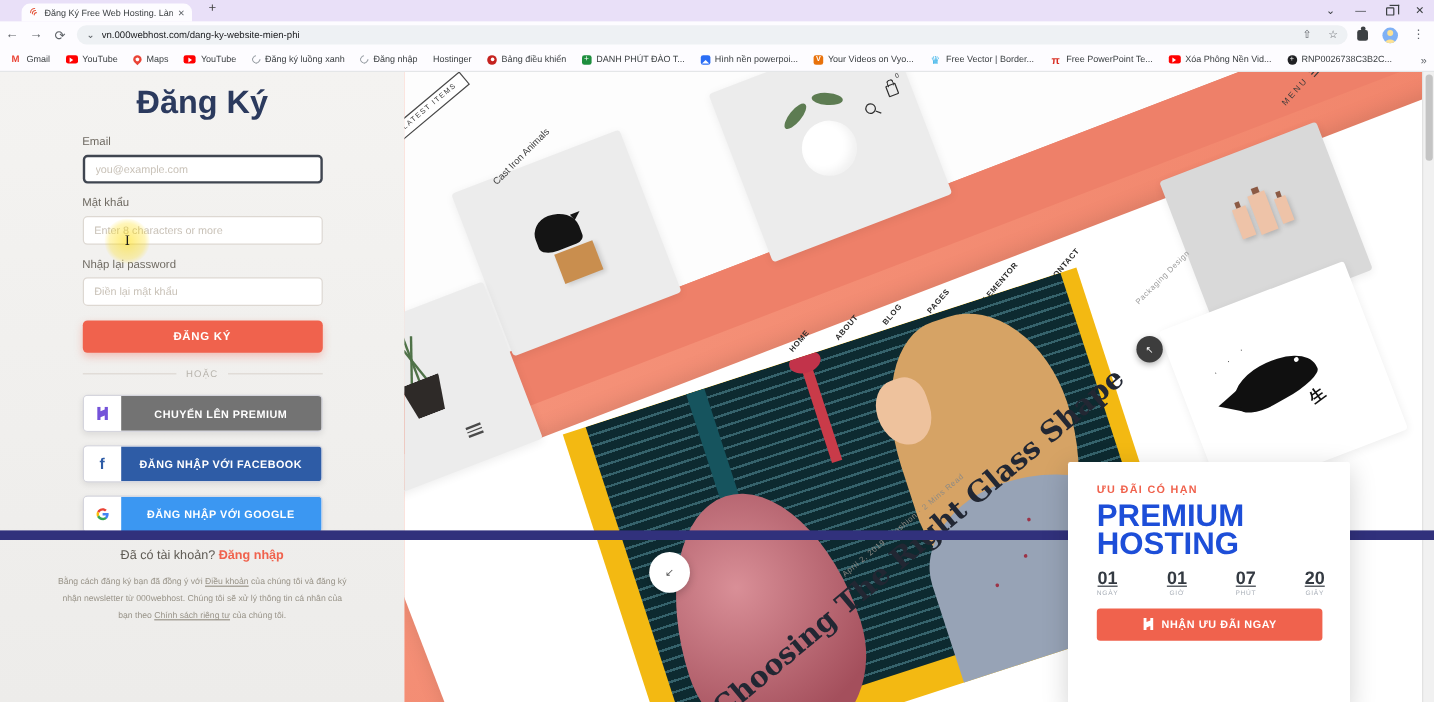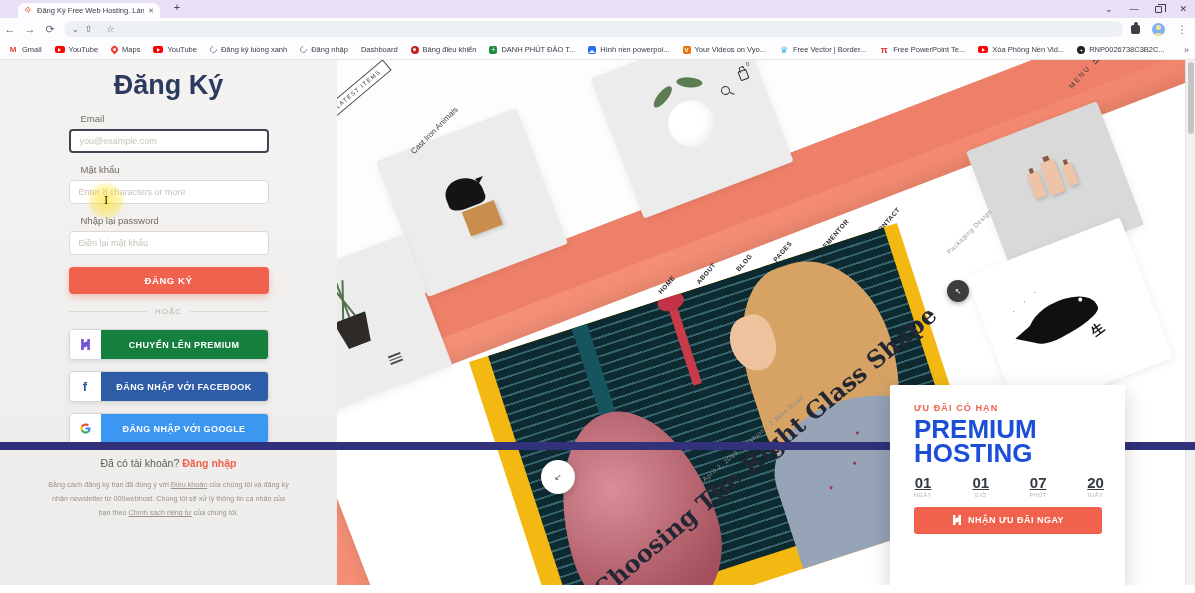--- a/index.html
+++ b/index.html
@@ -67,35 +67,35 @@
   
   .signup { position:absolute; left:0; top:0; width:337px; height:525px;
     background:linear-gradient(#f4f3f1,#edecea); text-align:center; }
   .logo-row { margin-top:28px; display:flex; align-items:center; justify-content:center; gap:6px; }
   .swirl-svg { width:24px; height:24px; }
   .brand-txt { text-align:left; }
   .brand-name { font-size:13px; font-weight:800; color:#2b3a5e; line-height:1; }
   .brand-tag { font-size:4.6px; font-weight:700; color:#2b3a5e; letter-spacing:1.1px; margin-top:2px; }
   .signup h1 { margin-top:10px; font-size:27px; font-weight:800; color:#2b3a5e; }
   .form { width:200px; margin:12px auto 0; text-align:left; }
-  .f-label { font-size:9.5px; color:#6f6a62; margin:11px 12px 5px; }
+  .f-label { font-size:9.5px; color:#6f6a62; margin:11px 0 5px; }
   .f-input { width:200px; height:24px; border:1px solid #ddd8d2; border-radius:4px; background:#fff;
     font-size:9px; color:#333; padding:0 9px; outline:none; }
   .f-input::placeholder { color:#c9c2b8; }
   .f-input.focused { border:2px solid #3f4550; }
   .submit-btn { width:200px; height:27px; margin-top:12px; background:#f0624d; border:none; border-radius:4px;
     color:#fff; font-size:9.5px; font-weight:700; letter-spacing:.6px; box-shadow:0 3px 7px rgba(240,98,77,.35); }
   .divider { display:flex; align-items:center; gap:8px; margin:13px 0; color:#b8b4ad; font-size:8px; letter-spacing:1px; }
   .divider::before,.divider::after { content:""; flex:1; height:1px; background:#dcd8d2; }
   .sbtn { width:200px; height:31px; margin-top:11px; background:#fff; border:1px solid #d5d5dd; border-radius:4px;
     display:flex; overflow:hidden; box-shadow:0 2px 5px rgba(0,0,0,.08); padding:0; cursor:pointer; }
   .sbtn .cell { width:31px; display:flex; align-items:center; justify-content:center; background:#fff; }
   .sbtn .fill { flex:1; display:flex; align-items:center; justify-content:center; color:#fff;
     font-size:9px; font-weight:700; letter-spacing:.4px; }
-  .fill-premium { background:#15803d; } .fill-fb { background:#2e5ca6; } .fill-g { background:#3b97f2; }
+  .fill-premium { background:#737373; } .fill-fb { background:#2e5ca6; } .fill-g { background:#3b97f2; }
   .fb-f { font-size:13px; font-weight:800; color:#2e5ca6; }
   .login-line { margin-top:13px; font-size:10.5px; color:#5f5b54; }
   .login-link { color:#f0624d; font-weight:800; }
   .legal { width:244px; margin:9px auto 0; font-size:7.2px; color:#999489; line-height:1.95; }
   .legal a { color:#999489; text-decoration:underline; }
 
   
   .cursor-glow { position:absolute; left:87px; top:122px; width:38px; height:38px; border-radius:50%; z-index:9;
     background:radial-gradient(circle, rgba(255,220,0,.55) 0%, rgba(255,220,0,.28) 55%, rgba(255,220,0,0) 72%); }
   .ibeam { position:absolute; left:17px; top:12px; font-family:"DejaVu Serif", serif; font-size:11px; color:#1a1a1a; }
@@ -227,20 +227,21 @@
       <span>✕</span>
     </div>
   </div>
 
   <div class="toolbar">
     <span class="nav-ic">←</span>
     <span class="nav-ic">→</span>
     <span class="nav-ic">⟳</span>
     <div class="omnibox">
       <span class="omni-chevron">⌄</span>
+      <span class="omni-url">vn.000webhost.com/dang-ky-website-mien-phi</span>
       <span class="omni-right">
         <span>⇧</span>
         <span>☆</span>
       </span>
     </div>
     <div class="toolbar-right">
       <span class="puzzle-ic"></span>
       <span class="avatar"></span>
       <span class="kebab">⋮</span>
     </div>
@@ -273,21 +274,21 @@
     <span class="bm-label">Đăng ký luồng xanh</span>
   </span>
 
   <span class="bm">
     <span class="bm-ico swirl-icon"></span>
     <span class="bm-label">Đăng nhập</span>
   </span>
 
   <span class="bm">
 
-    <span class="bm-label">Dashboard</span>
+    <span class="bm-label">Hostinger</span>
   </span>
 
   <span class="bm">
     <span class="bm-ico red-circle-icon"></span>
     <span class="bm-label">Bảng điều khiển</span>
   </span>
 
   <span class="bm">
     <span class="bm-ico green-square-icon"></span>
     <span class="bm-label">DANH PHÚT ĐÀO T...</span>

